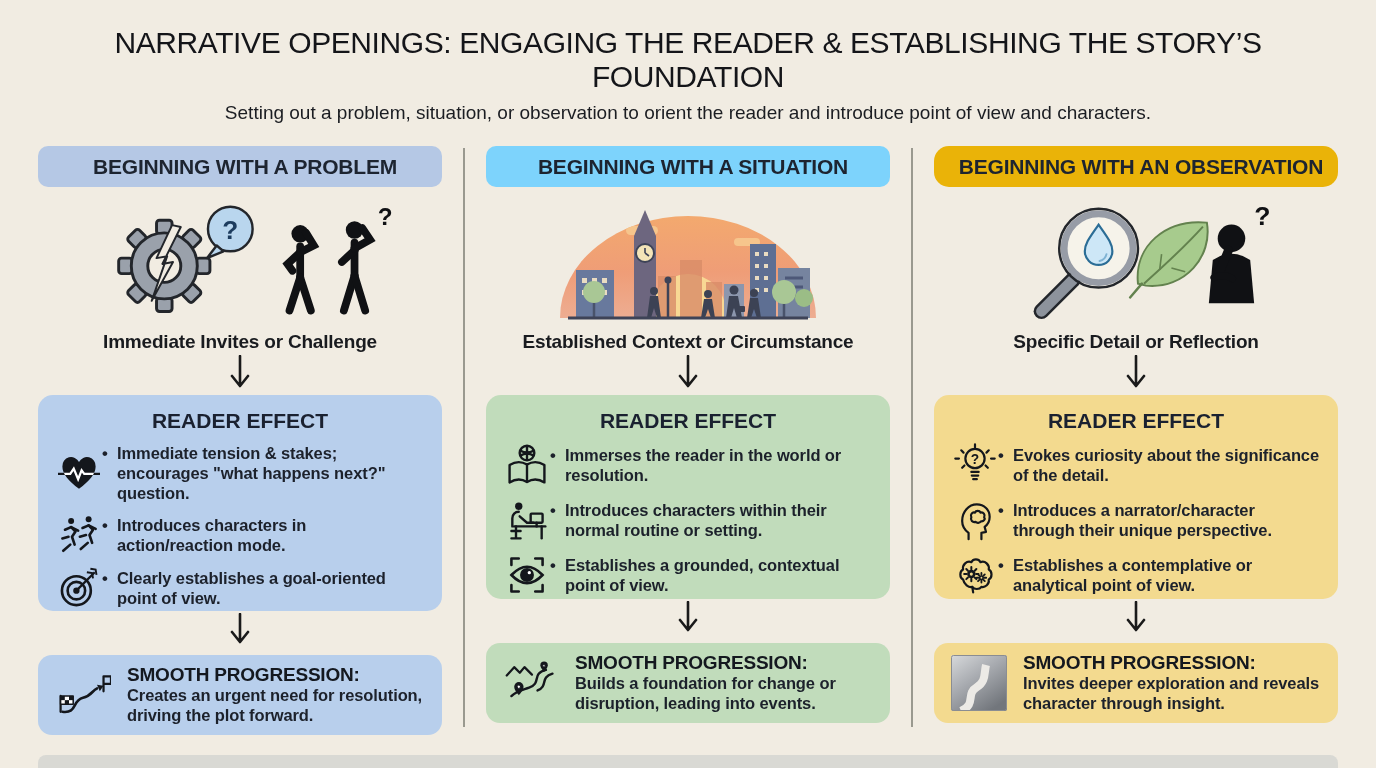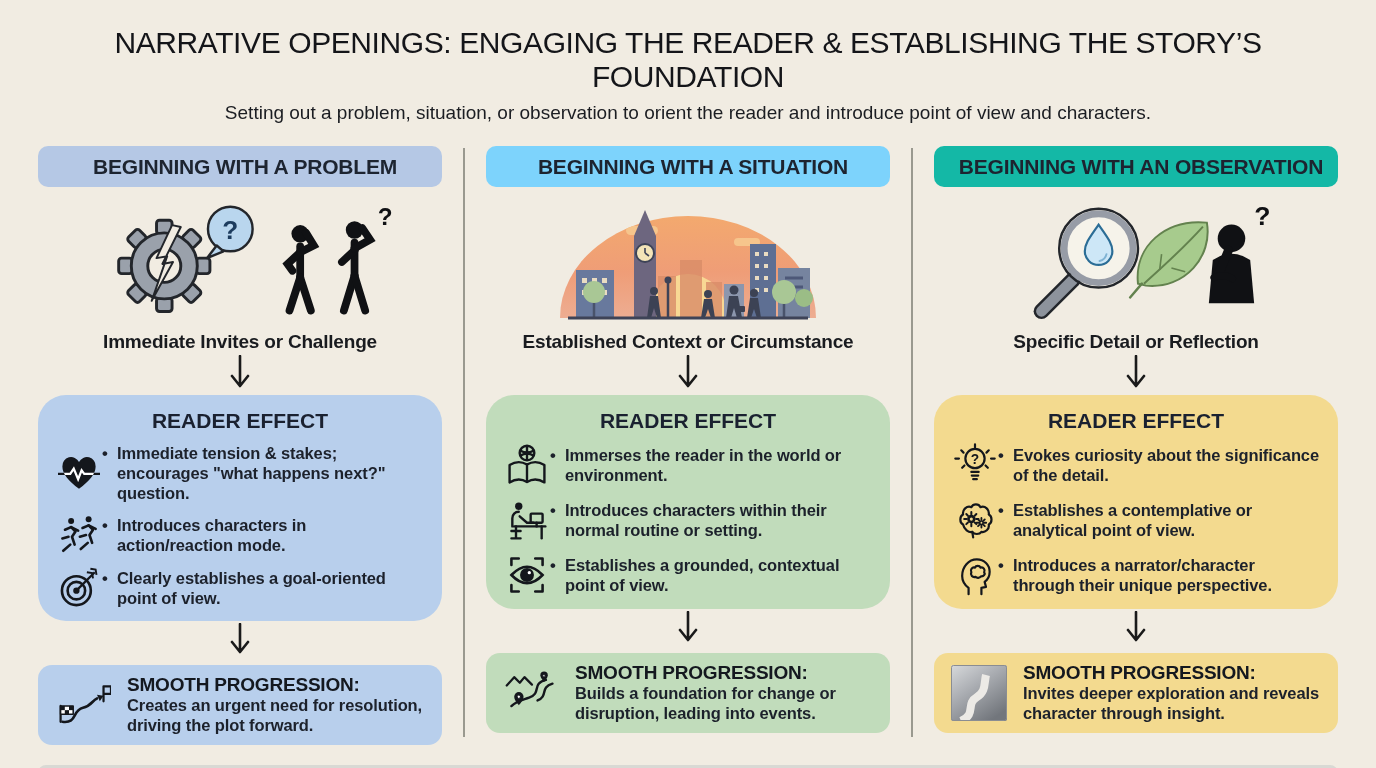--- a/index.html
+++ b/index.html
@@ -18,25 +18,25 @@
   .cols{display:flex;align-items:stretch;}
   .col{flex:1;display:flex;flex-direction:column;min-width:0;}
   .divider{width:2px;background:#9a998f;margin:2px 21px 8px;}
   .col-header{
     border-radius:10px;height:41px;flex:0 0 41px;
     display:flex;align-items:center;justify-content:center;
     font-weight:bold;font-size:21px;letter-spacing:-.2px;color:#1d2430;padding-left:10px;
   }
   .c-blue  .col-header{background:#b5c8e5;}
   .c-green .col-header{background:#7dd3fc;}
-  .c-yellow .col-header{background:#14b8a6;}
+  .c-yellow .col-header{background:#eab308;border-radius:15px;}
   .illus{height:134px;display:flex;align-items:center;justify-content:center;margin-top:8px;}
   .caption{text-align:center;font-size:19px;font-weight:bold;letter-spacing:-.2px;color:#191b1f;margin-top:2px;}
   .arrow{display:flex;justify-content:center;height:36px;margin:2px 0 4px;}
-  .effect{border-radius:28px;padding:12px 18px 12px;}
+  .effect{border-radius:15px;padding:12px 18px 2px;}
   .c-blue  .effect,.c-blue  .prog{background:#b8cfec;}
   .c-green .effect,.c-green .prog{background:#c1dcbb;}
   .c-yellow .effect,.c-yellow .prog{background:#f3da8f;}
   .effect-title{text-align:center;font-size:21px;font-weight:bold;margin:2px 0 10px;color:#1a2130;}
   .bullet{display:flex;align-items:center;margin-bottom:11px;}
   .bullet:last-child{margin-bottom:0;}
   .bicon{flex:0 0 46px;display:flex;justify-content:center;align-items:center;}
   .btext{
     font-size:16.5px;font-weight:bold;line-height:1.22;letter-spacing:-.1px;color:#1c212b;
     position:relative;padding-left:15px;
@@ -293,21 +293,21 @@
 
         <div class="bullet">
           <span class="bicon">
             <svg width="44" height="44" viewBox="0 0 48 48" fill="none" stroke="#14171c" stroke-width="2.6" stroke-linejoin="round">
               <circle cx="24" cy="11" r="8"></circle>
               <path d="M24 3v16M17 8.5c4.5 2.5 9.5 2.5 14 0M17 13.5c4.5-2.5 9.5-2.5 14 0"></path>
               <path d="M5 24c6.5-4 13-4 19-.5 6-3.5 12.5-3.5 19 .5v19c-6.5-4-13-4-19-.5-6-3.5-12.5-3.5-19 .5z"></path>
               <path d="M24 23.5V43"></path>
             </svg>
           </span>
-          <span class="btext">Immerses the reader in the world or environment.</span>
+          <span class="btext">Immerses the reader in the world or resolution.</span>
         </div>
 
         <div class="bullet">
           <span class="bicon">
             <svg width="44" height="44" viewBox="0 0 48 48" fill="none" stroke="#14171c" stroke-width="2.6" stroke-linecap="round" stroke-linejoin="round">
               <circle cx="15" cy="9" r="4" fill="#14171c" stroke="none"></circle>
               <path d="M15 15c-4 0-7 3-7 7v9"></path>
               <path d="M16 20l8 7h7"></path>
               <line x1="10" y1="31" x2="44" y2="31"></line>
               <line x1="40" y1="31" x2="40" y2="44"></line>
@@ -404,42 +404,42 @@
               <path d="M20 31.5h8M20.5 35.5h7M22 39.5h4"></path>
               <path d="M24 1.5v3M9 8l2.5 2.5M39 8l-2.5 2.5M2.5 17h4M41.5 17h4M10 27l2.5-2.5M38 27l-2.5-2.5"></path>
               <text x="24" y="22.5" text-anchor="middle" font-size="15" font-weight="bold" fill="#14171c" stroke="none">?</text>
             </svg>
           </span>
           <span class="btext">Evokes curiosity about the significance of the detail.</span>
         </div>
 
         <div class="bullet">
           <span class="bicon">
+            <svg width="44" height="44" viewBox="0 0 48 48" fill="none" stroke="#14171c" stroke-width="2.4" stroke-linejoin="round" stroke-linecap="round">
+              <path d="M17 45v-7c-4-3-7-7.5-7-13C10 15 17 7 26 7c8 0 14 6 14 13.5 0 4.5-2 8.5-5.5 11L36 37l-5 1v7"></path>
+              <path d="M20 21c-1.5-3 1-6 4-5 1-2.5 5-2.5 6 0 3-1 5.5 2 4 5 1.5 2-.5 5-3.5 4.5-1.5 2-4.5 2-6 .5-3 1-6-2-4.5-5z"></path>
+            </svg>
+          </span>
+          <span class="btext">Introduces a narrator/character through their unique perspective.</span>
+        </div>
+
+        <div class="bullet">
+          <span class="bicon">
             <svg width="44" height="44" viewBox="0 0 48 48" fill="none" stroke="#14171c" stroke-width="2.4" stroke-linejoin="round">
               <path d="M11 29c-4-2-4-9 0-11-1-5 4-10 9-8 2-4 8-4 10 0 5-2 10 3 9 8 4 2 4 9 0 11 1 5-4 9-8 8-2 3-8 3-10 0-4 1-9-3-10-8z"></path>
               <path d="M21 37l1 6" stroke-linecap="round"></path>
               <circle cx="20" cy="23" r="4.6" fill="#14171c" stroke="none"></circle>
               <path d="M25.2 23h2.6M14.8 23h-2.6M20 17.8v-2.6M20 28.2v2.6M23.7 19.3l1.8-1.8M16.3 26.7l-1.8 1.8M23.7 26.7l1.8 1.8M16.3 19.3l-1.8-1.8" stroke-width="2.2" stroke-linecap="round"></path>
               <circle cx="20" cy="23" r="1.7" fill="#f3da8f" stroke="none"></circle>
               <circle cx="31" cy="27" r="2.8" fill="#14171c" stroke="none"></circle>
               <path d="M34.2 27h2M27.8 27h-2M31 23.8v-2M31 30.2v2M33.3 24.7l1.4-1.4M28.7 29.3l-1.4 1.4M33.3 29.3l1.4 1.4M28.7 24.7l-1.4-1.4" stroke-width="2" stroke-linecap="round"></path>
               <circle cx="31" cy="27" r="1" fill="#f3da8f" stroke="none"></circle>
             </svg>
           </span>
           <span class="btext">Establishes a contemplative or analytical point of view.</span>
-        </div>
-
-        <div class="bullet">
-          <span class="bicon">
-            <svg width="44" height="44" viewBox="0 0 48 48" fill="none" stroke="#14171c" stroke-width="2.4" stroke-linejoin="round" stroke-linecap="round">
-              <path d="M17 45v-7c-4-3-7-7.5-7-13C10 15 17 7 26 7c8 0 14 6 14 13.5 0 4.5-2 8.5-5.5 11L36 37l-5 1v7"></path>
-              <path d="M20 21c-1.5-3 1-6 4-5 1-2.5 5-2.5 6 0 3-1 5.5 2 4 5 1.5 2-.5 5-3.5 4.5-1.5 2-4.5 2-6 .5-3 1-6-2-4.5-5z"></path>
-            </svg>
-          </span>
-          <span class="btext">Introduces a narrator/character through their unique perspective.</span>
         </div>
       </div>
 
       <div class="arrow">
         <svg width="22" height="34" viewBox="0 0 22 34">
             <path d="M11 1v25M3 19l8 10 8-10" stroke="#1a1a1a" stroke-width="2.6" fill="none" stroke-linecap="round" stroke-linejoin="round"></path>
           </svg>
       </div>
 
       <div class="prog">

